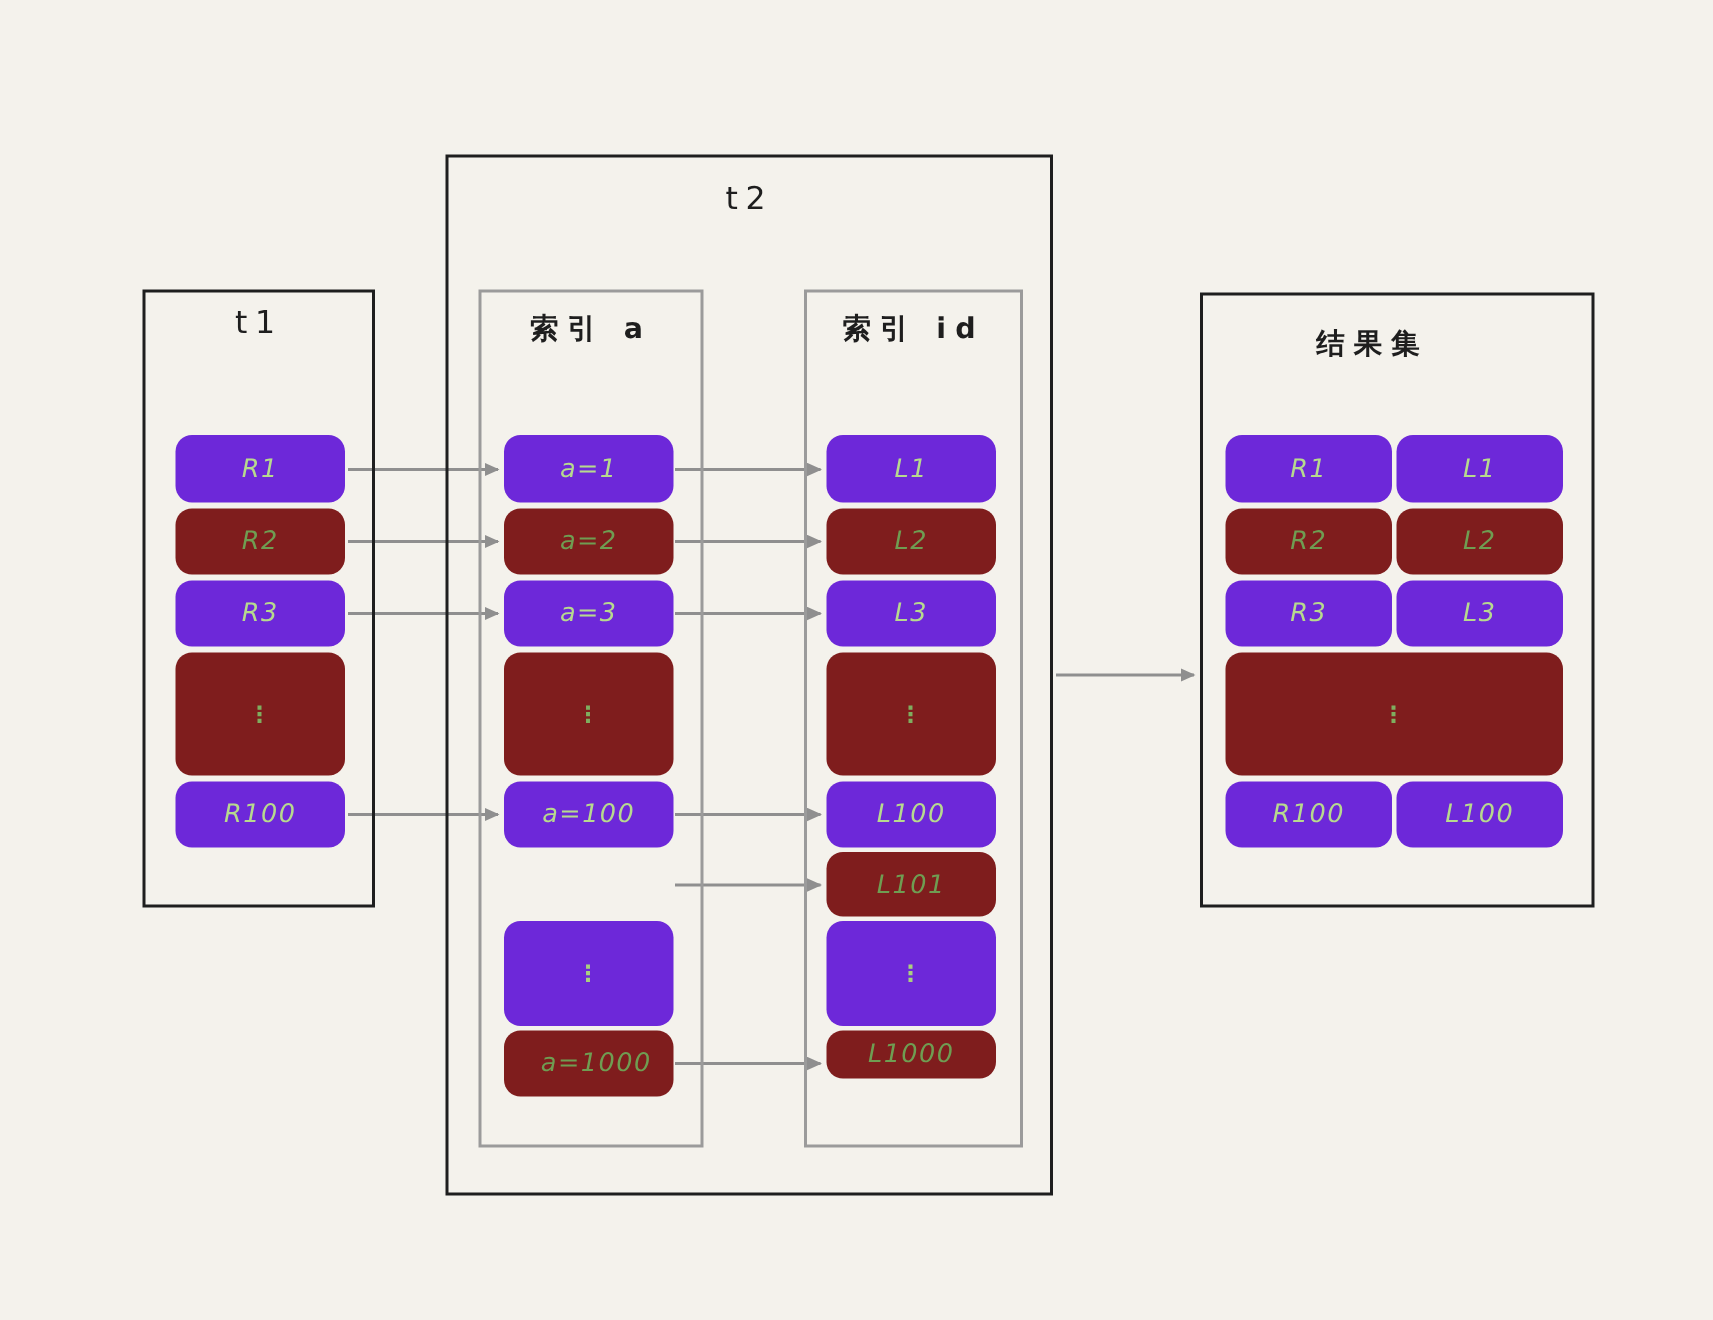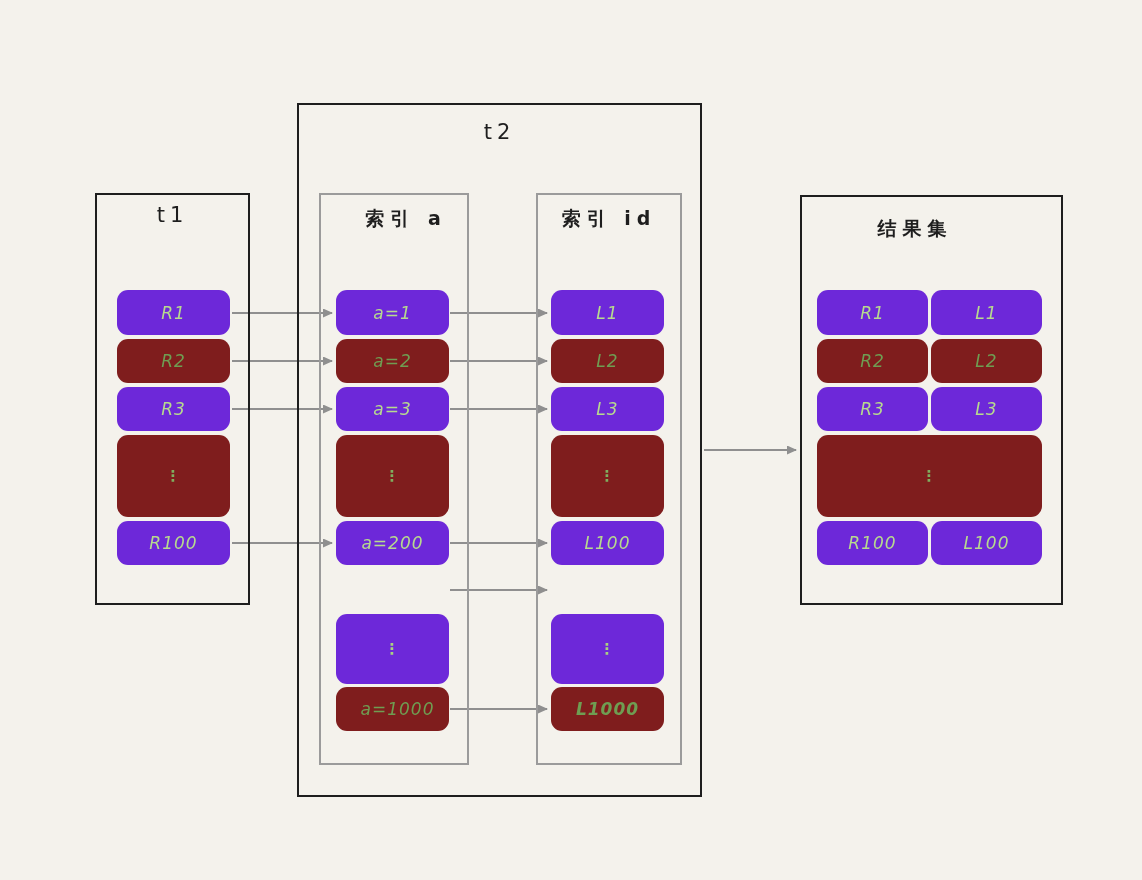--- a/index.html
+++ b/index.html
@@ -70,40 +70,41 @@
   <div class="blk dark" style="left:117px; top:290px; height:45px;">R1</div>
   <div class="blk light" style="left:117px; top:339px; height:44px;">R2</div>
   <div class="blk dark" style="left:117px; top:387px; height:44px;">R3</div>
   <div class="blk light dots" style="left:117px; top:435px; height:82px;">⋮</div>
   <div class="blk dark" style="left:117px; top:521px; height:44px;">R100</div>
 
   <div class="box outer" style="left:297px; top:103px; width:405px; height:694px;"></div>
   <div class="box-title" style="left:297px; top:120px; width:405px;">t2</div>
 
   <div class="box inner" style="left:319px; top:193px; width:150px; height:572px;"></div>
-  <div class="box-title cjk" style="left:319px; top:206px; width:150px;margin-left:12px;">索引 a</div>
+  <div class="box-title cjk" style="left:319px; top:206px; width:150px;">索引 a</div>
 
   <div class="blk dark" style="left:336px; top:290px; height:45px;">a=1</div>
   <div class="blk light" style="left:336px; top:339px; height:44px;">a=2</div>
   <div class="blk dark" style="left:336px; top:387px; height:44px;">a=3</div>
   <div class="blk light dots" style="left:336px; top:435px; height:82px;">⋮</div>
-  <div class="blk dark" style="left:336px; top:521px; height:44px;">a=200</div>
+  <div class="blk dark" style="left:336px; top:521px; height:44px;">a=100</div>
   <div class="blk dark dots" style="left:336px; top:614px; height:70px;">⋮</div>
   <div class="blk light" style="left:336px; top:687px; height:44px;padding-left:10px;">a=1000</div>
 
   <div class="box inner" style="left:536px; top:193px; width:146px; height:572px;"></div>
   <div class="box-title cjk" style="left:536px; top:206px; width:146px;">索引 id</div>
 
   <div class="blk dark" style="left:551px; top:290px; height:45px;">L1</div>
   <div class="blk light" style="left:551px; top:339px; height:44px;">L2</div>
   <div class="blk dark" style="left:551px; top:387px; height:44px;">L3</div>
   <div class="blk light dots" style="left:551px; top:435px; height:82px;">⋮</div>
   <div class="blk dark" style="left:551px; top:521px; height:44px;">L100</div>
+  <div class="blk light" style="left:551px; top:568px; height:43px;">L101</div>
   <div class="blk dark dots" style="left:551px; top:614px; height:70px;">⋮</div>
-  <div class="blk light" style="left:551px; top:687px; height:44px;font-weight:bold;">L1000</div>
+  <div class="blk light" style="left:551px; top:687px; height:32px;">L1000</div>
 
   <div class="box outer" style="left:800px; top:195px; width:263px; height:410px;"></div>
   <div class="box-title cjk" style="left:800px; top:216px; width:230px;">结果集</div>
 
   <div class="blk dark" style="left:817px; top:290px; height:45px; width:111px;">R1</div>
   <div class="blk dark" style="left:931px; top:290px; height:45px; width:111px;">L1</div>
 
   <div class="blk light" style="left:817px; top:339px; height:44px; width:111px;">R2</div>
   <div class="blk light" style="left:931px; top:339px; height:44px; width:111px;">L2</div>
 

